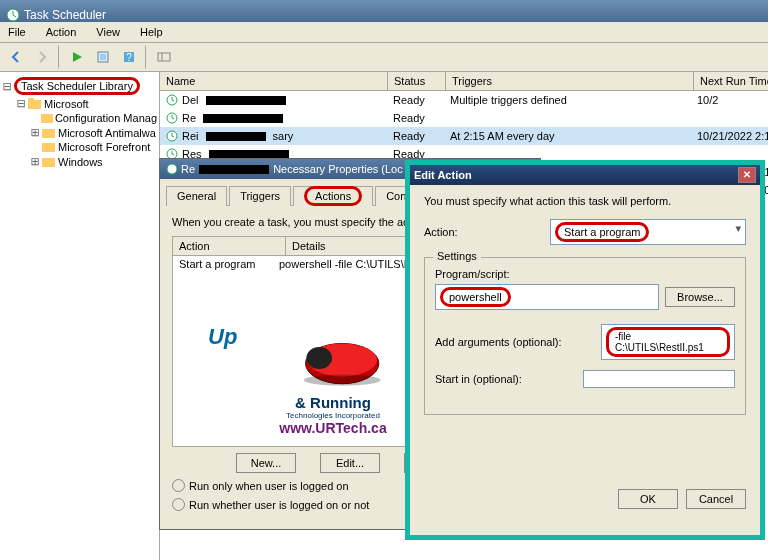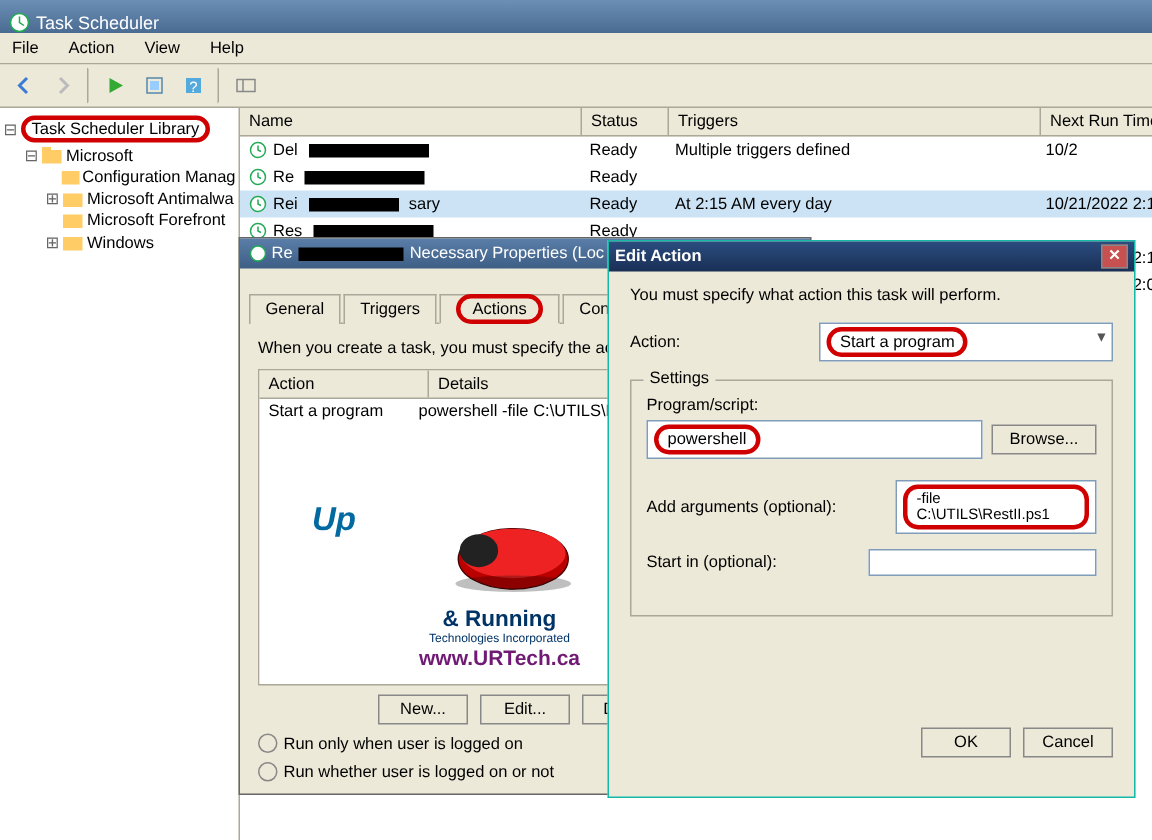--- a/index.html
+++ b/index.html
@@ -25,35 +25,35 @@
 .row .cell{padding:0 6px;overflow:hidden;white-space:nowrap}
 .row.sel{background:#cbe3f4}
 .redact{display:inline-block;height:9px;background:#000;vertical-align:middle}
 .c-name{width:215px;display:flex;align-items:center;gap:4px}
 .c-status{width:45px}
 .c-trig{width:235px}
 .c-next{width:140px}
 .c-last{width:25px}
 .propdlg{position:absolute;left:159px;top:158px;width:380px;height:370px;background:#ece9d8;border:1px solid #666;z-index:5}
 .propdlg .dlgtitle{height:20px;background:linear-gradient(#5a7ea8,#3d5e85);color:#fff;display:flex;align-items:center;padding:0 6px;font-size:11px}
-.tabs{display:flex;margin:16px 6px 0 6px;border-bottom:1px solid #aca899}
+.tabs{display:flex;margin:6px 6px 0 6px;border-bottom:1px solid #aca899}
 .tab{padding:3px 10px;border:1px solid #aca899;border-bottom:none;background:#ece9d8;margin-right:2px;position:relative;top:1px;font-size:11px}
 .tab.active{background:#ece9d8;border-bottom:1px solid #ece9d8}
 .tabcircle{border:3px solid #d10000;border-radius:14px;padding:1px 8px}
 .propbody{padding:10px 12px;font-size:11px}
 .acttable{border:1px solid #aca899;margin-top:8px}
 .acttable .hdr{display:flex;background:#ece9d8;border-bottom:1px solid #aca899}
 .acttable .hdr div{padding:3px 6px;border-right:1px solid #aca899}
 .acttable .body{background:#fff;height:190px;position:relative}
 .acttable .body .arow{display:flex;padding:2px 6px}
 .logo{position:absolute;bottom:10px;left:55px;width:210px;text-align:center;pointer-events:none}
-.btnrow{display:flex;gap:8px;margin-top:6px;justify-content:center}
+.btnrow{display:flex;gap:24px;margin-top:6px;justify-content:center}
 .winbtn{min-width:60px;padding:3px 10px;background:#ece9d8;border:1px solid #888;font-size:11px}
 .radio{display:flex;align-items:center;gap:4px;margin-top:6px}
-.editdlg{position:absolute;left:405px;top:160px;width:350px;height:370px;background:#ece9d8;border:1px solid #14b8a6;z-index:10}
+.editdlg{position:absolute;left:405px;top:160px;width:350px;height:370px;background:#ece9d8;border:5px solid #14b8a6;z-index:10}
 .editdlg .dlgtitle{height:20px;background:linear-gradient(#2a4d80,#1a2f55);color:#fff;display:flex;align-items:center;justify-content:space-between;padding:0 4px;font-size:11px;font-weight:bold}
 .closex{width:16px;height:14px;background:#c75050;color:#fff;text-align:center;line-height:14px;font-size:10px;border:1px solid #888}
 .editbody{padding:10px 14px;font-size:11px}
 .field{display:flex;align-items:center;margin:6px 0;gap:6px}
 .field label{width:120px}
 .txtin{border:1px solid #7f9db9;background:#fff;padding:2px 4px;flex:1;font-size:11px;font-family:inherit}
 .selbox{border:1px solid #7f9db9;background:#fff;padding:2px 4px;flex:1;position:relative}
 .selbox::after{content:"▾";position:absolute;right:4px;color:#555}
 .group{border:1px solid #aca899;padding:10px 10px 20px 10px;margin-top:12px;position:relative}
 .group legend{position:absolute;top:-8px;left:8px;background:#ece9d8;padding:0 4px}

